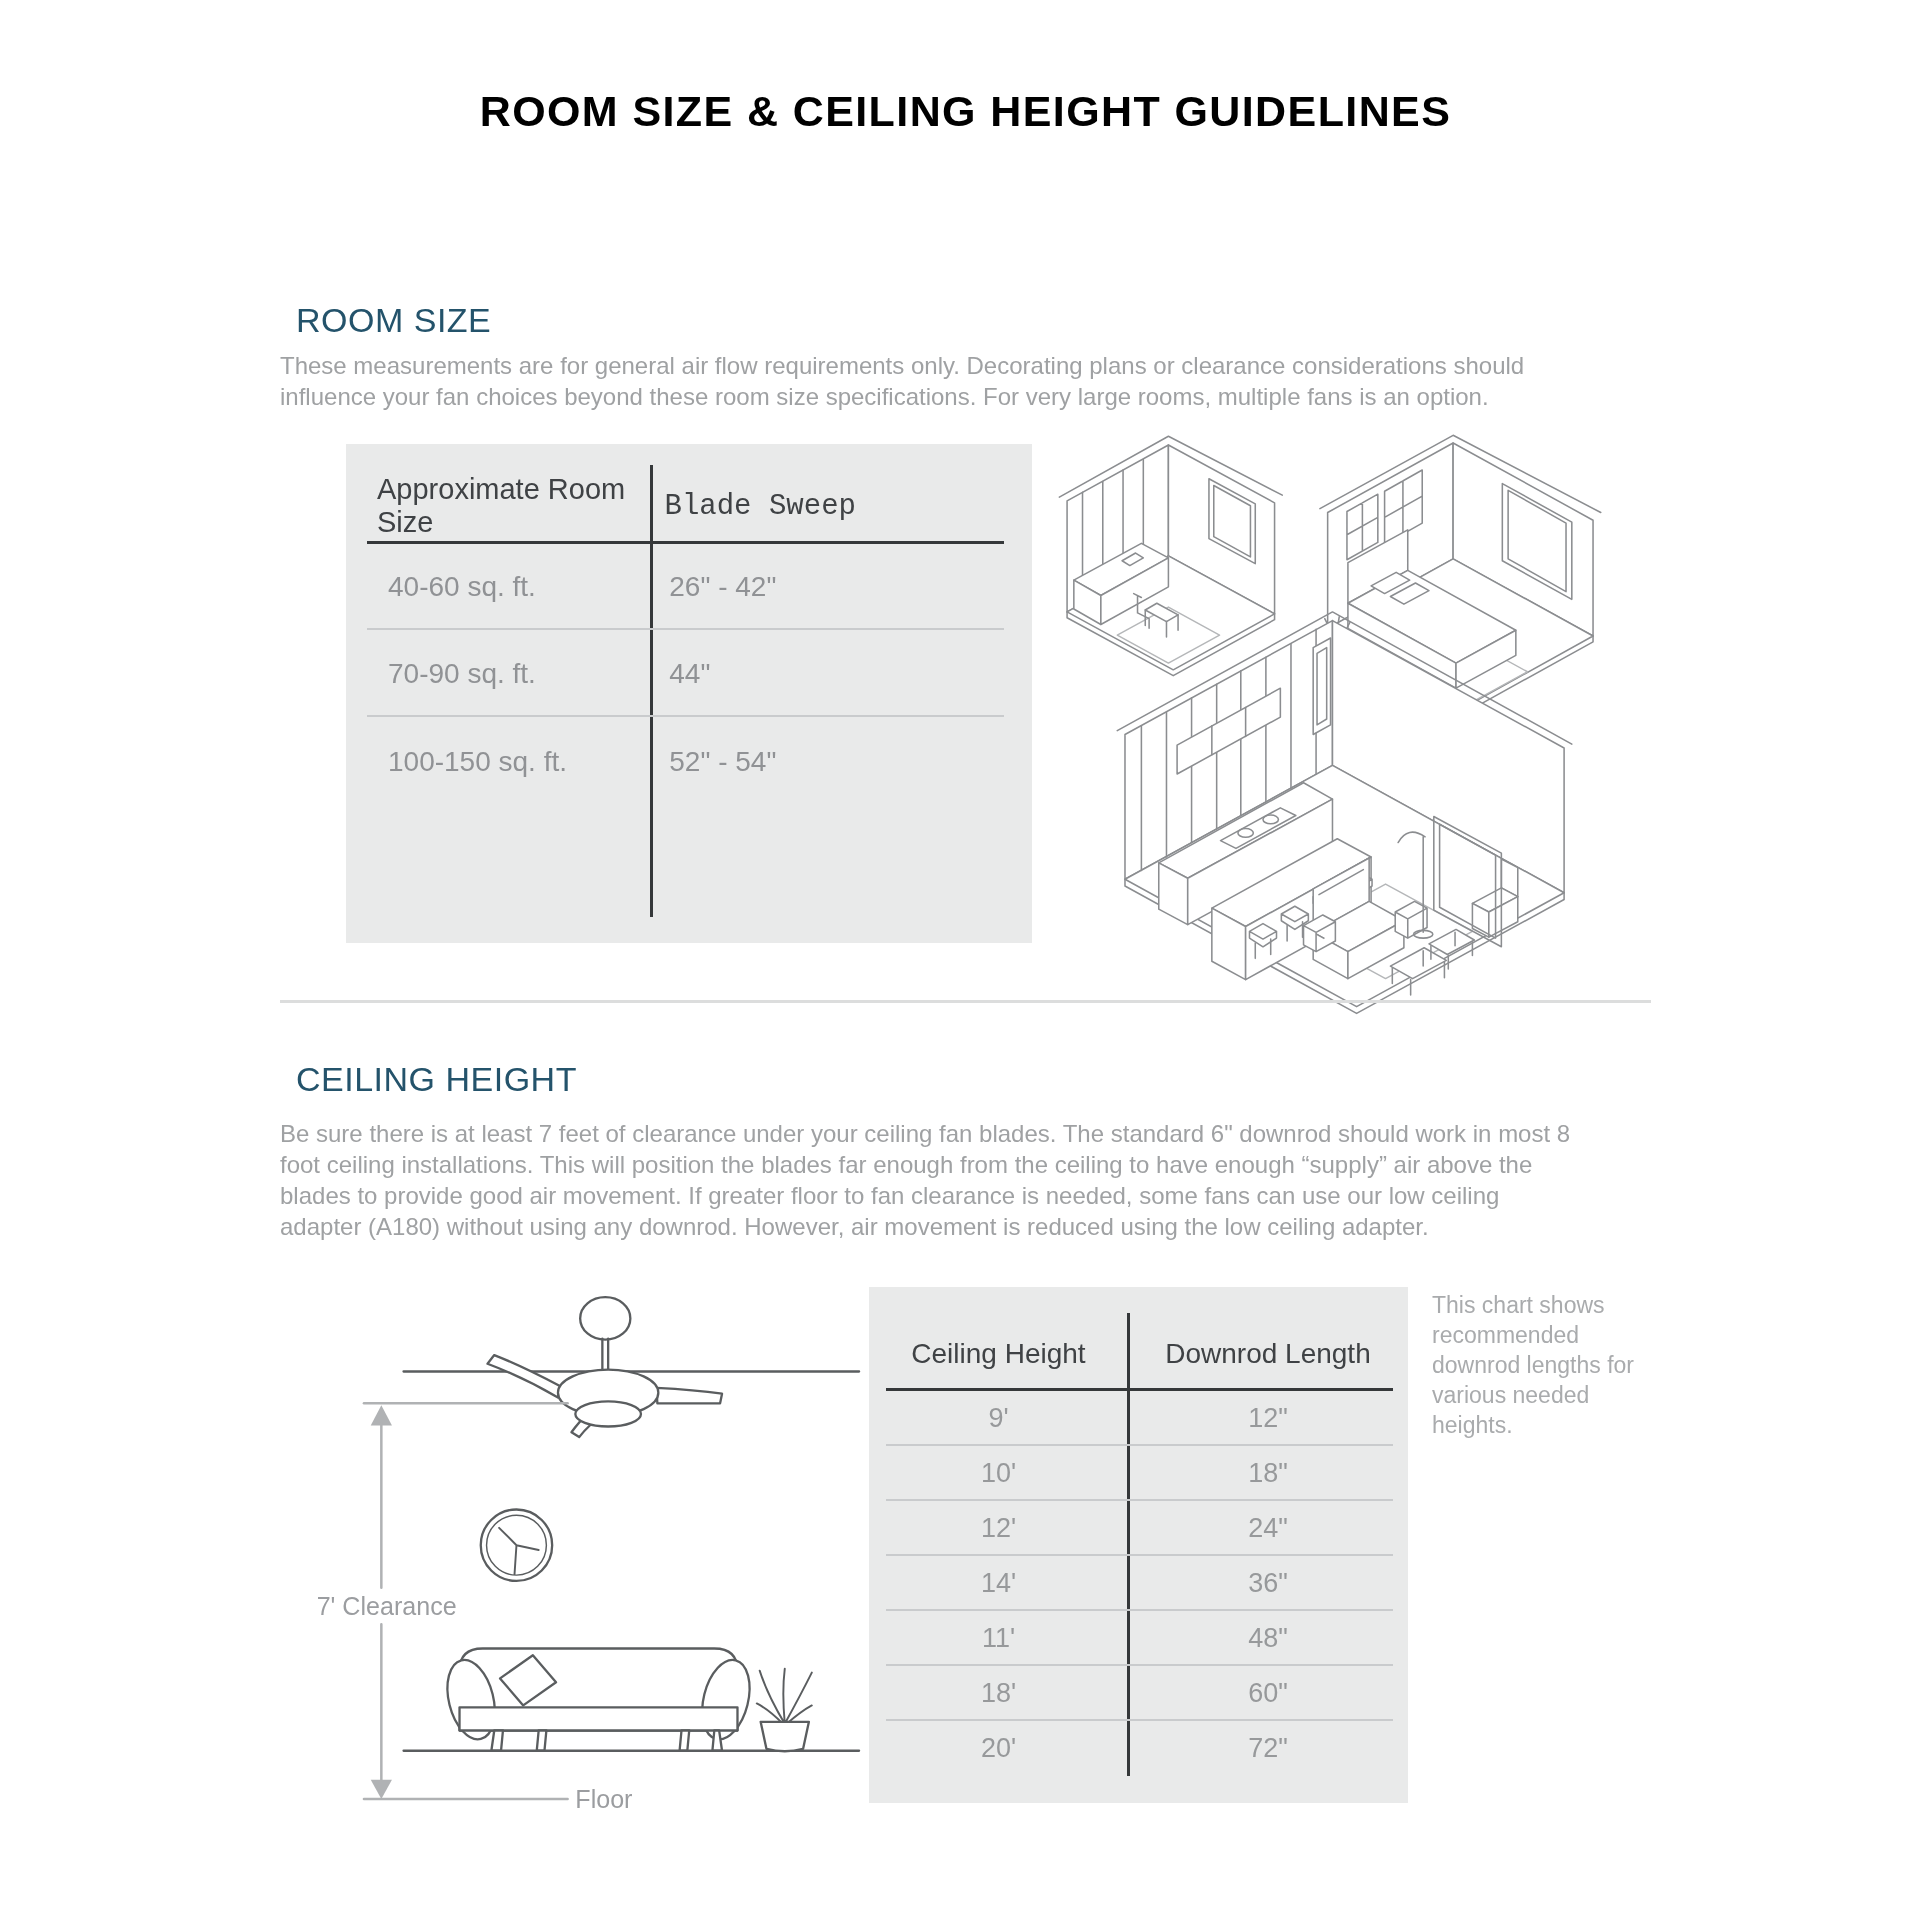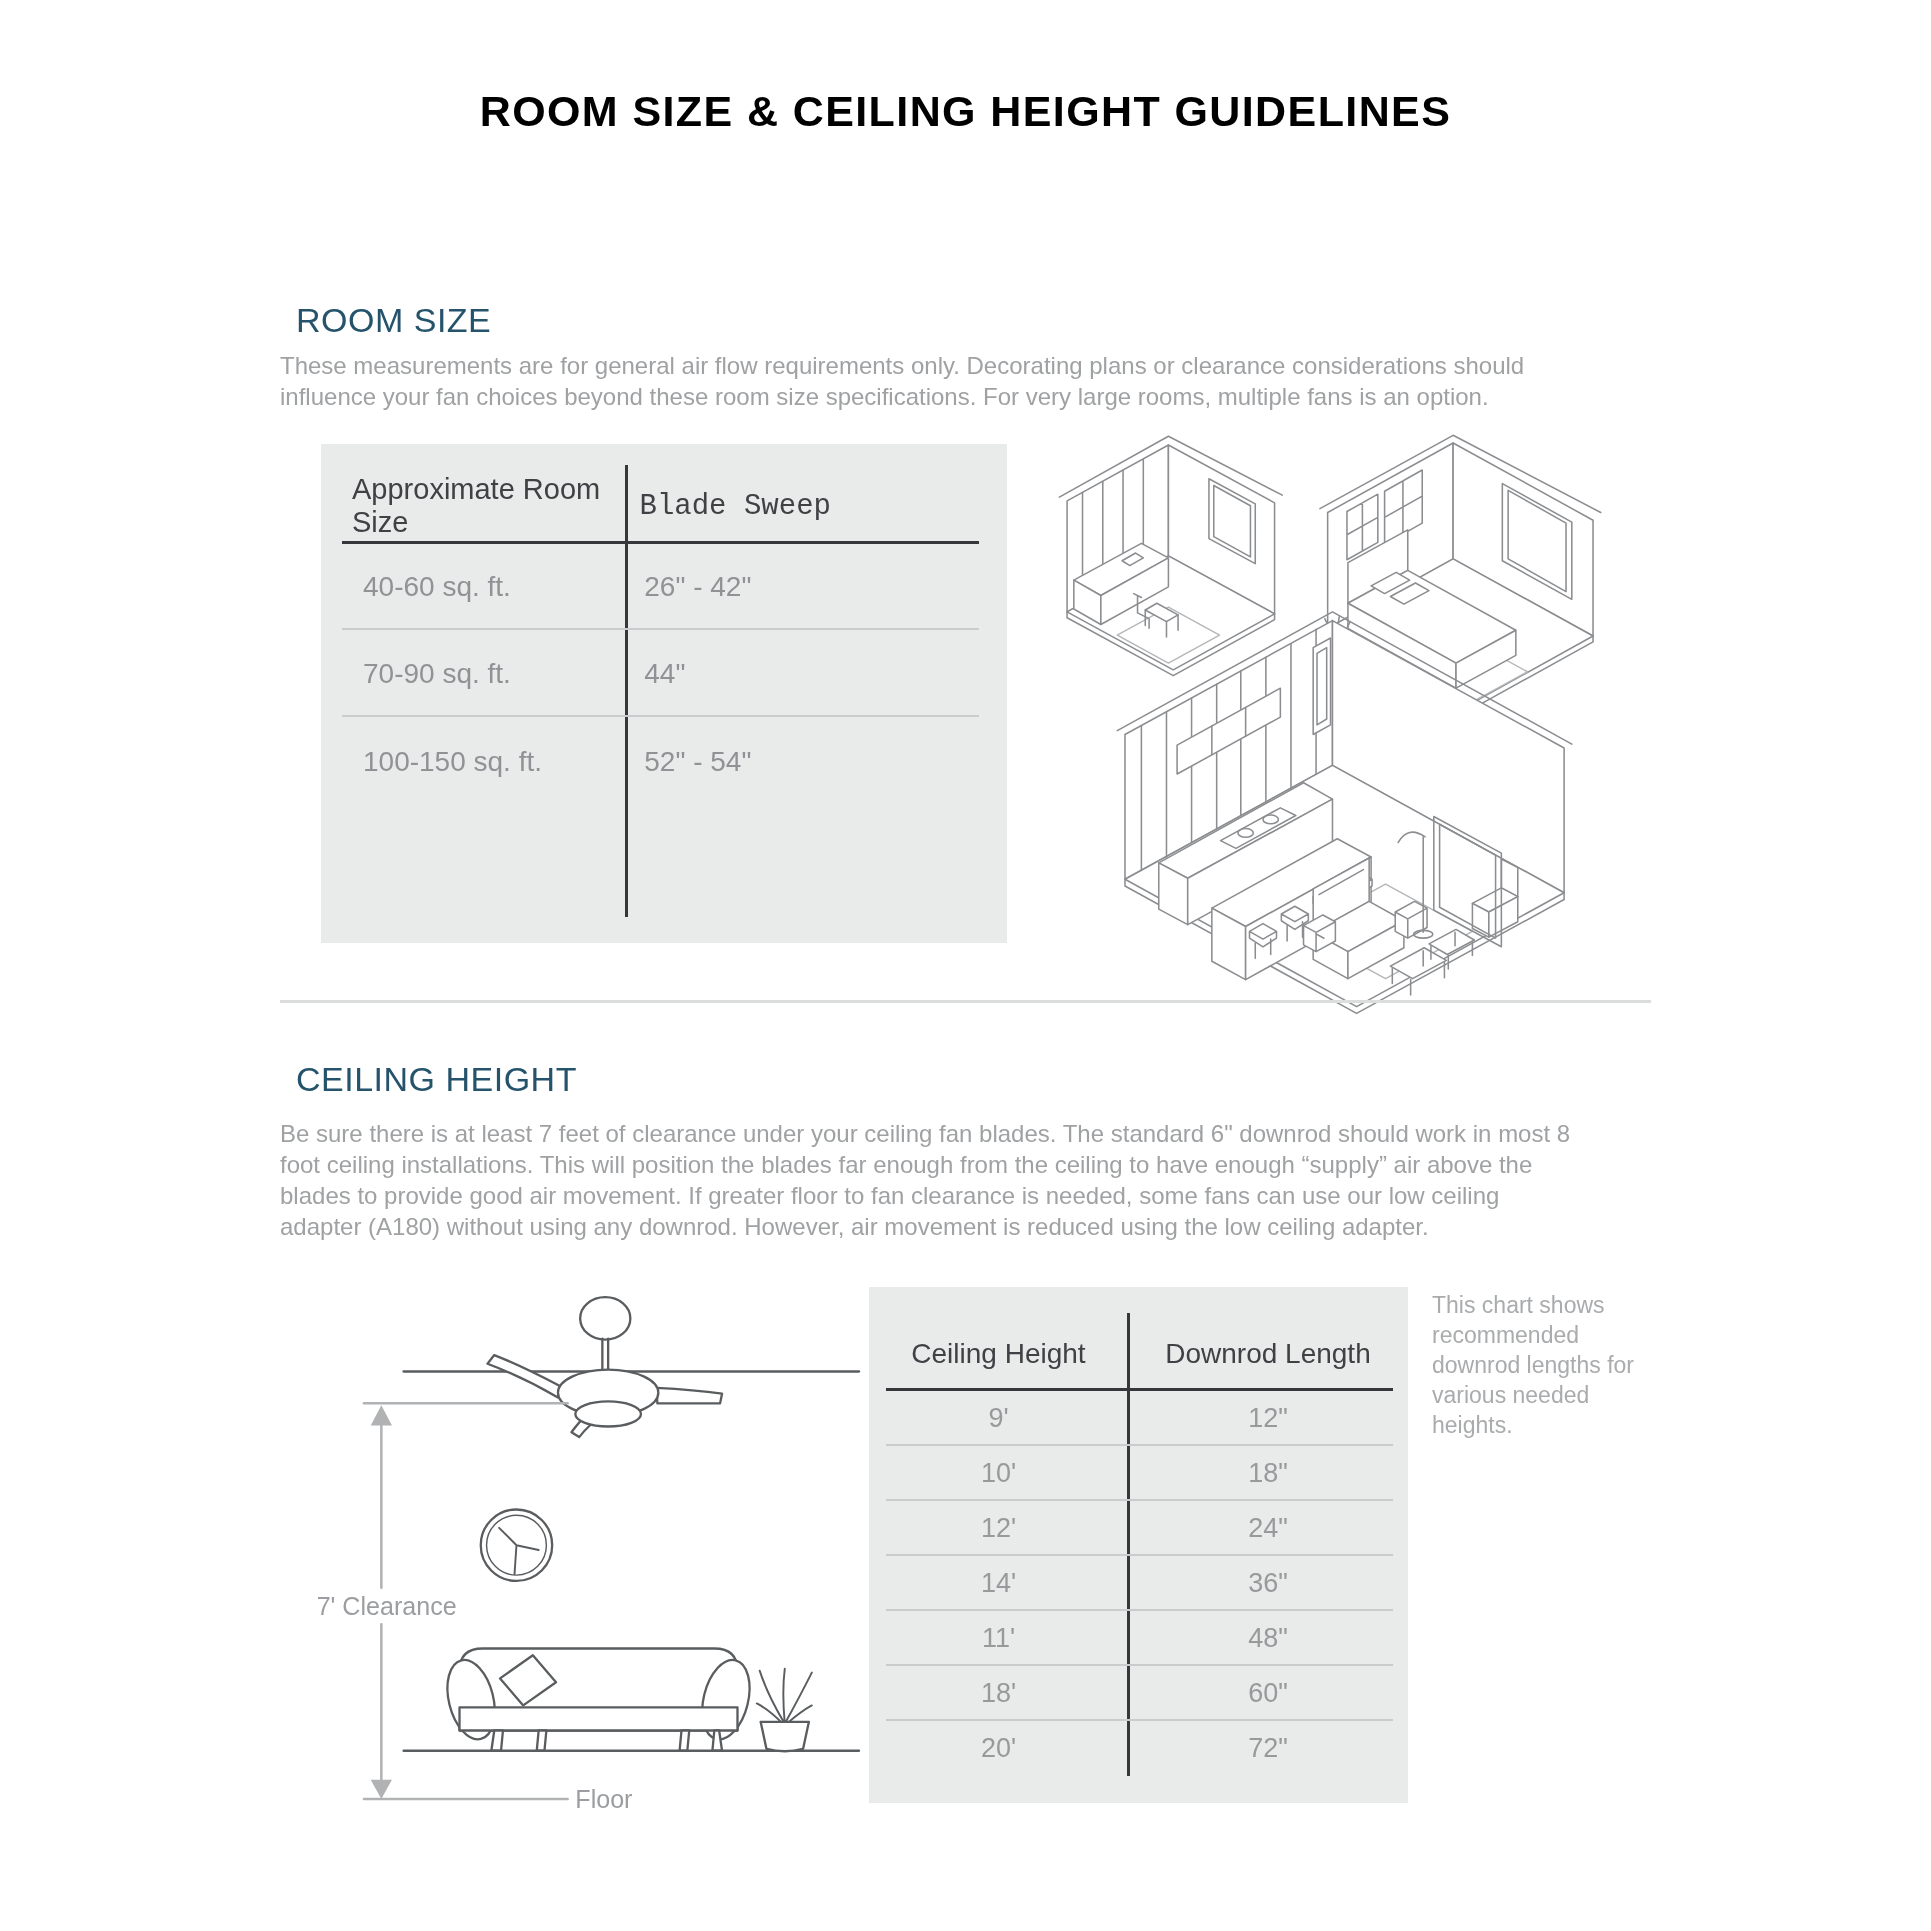--- a/index.html
+++ b/index.html
@@ -22,21 +22,21 @@
     left:280px;width:1303px;font-size:24px;line-height:31px;color:#9fa1a3;
   }
   .p-room{top:350px;}
   .p-ceiling{top:1118px;}
   .divider{left:280px;top:1000px;width:1371px;height:2.9px;background:#dcdddd;}
   
   .gtable{background:#e9eaea;}
   .vline{position:absolute;background:#35383a;width:2.9px;}
   .hline{position:absolute;background:#35383a;height:2.9px;}
   
-  .t1{left:321px;top:444px;width:686px;height:499px;}
+  .t1{left:346px;top:444px;width:686px;height:499px;}
   .t1 .vline{left:304px;top:21px;height:452px;}
   .t1 .hline{left:21px;top:97px;width:637px;}
   .t1-head{position:absolute;left:0;top:0;width:100%;height:97px;display:flex;align-items:center;padding-top:27px;box-sizing:border-box;
     color:#3f4245;font-size:29px;}
   .t1-head .hc1{padding-left:31px;width:273px;}
   .t1-head .hc2{padding-left:14.5px;font-family:Liberation Mono, monospace;}
   .t1-rows{position:absolute;left:0;top:99px;width:100%;}
   .t1-row{position:relative;display:flex;align-items:center;color:#909295;font-size:28px;}
   .t1-row .c1{padding-left:42px;width:262px;white-space:pre-line;line-height:35px;}
   .t1-row .c2{padding-left:19.3px;}

